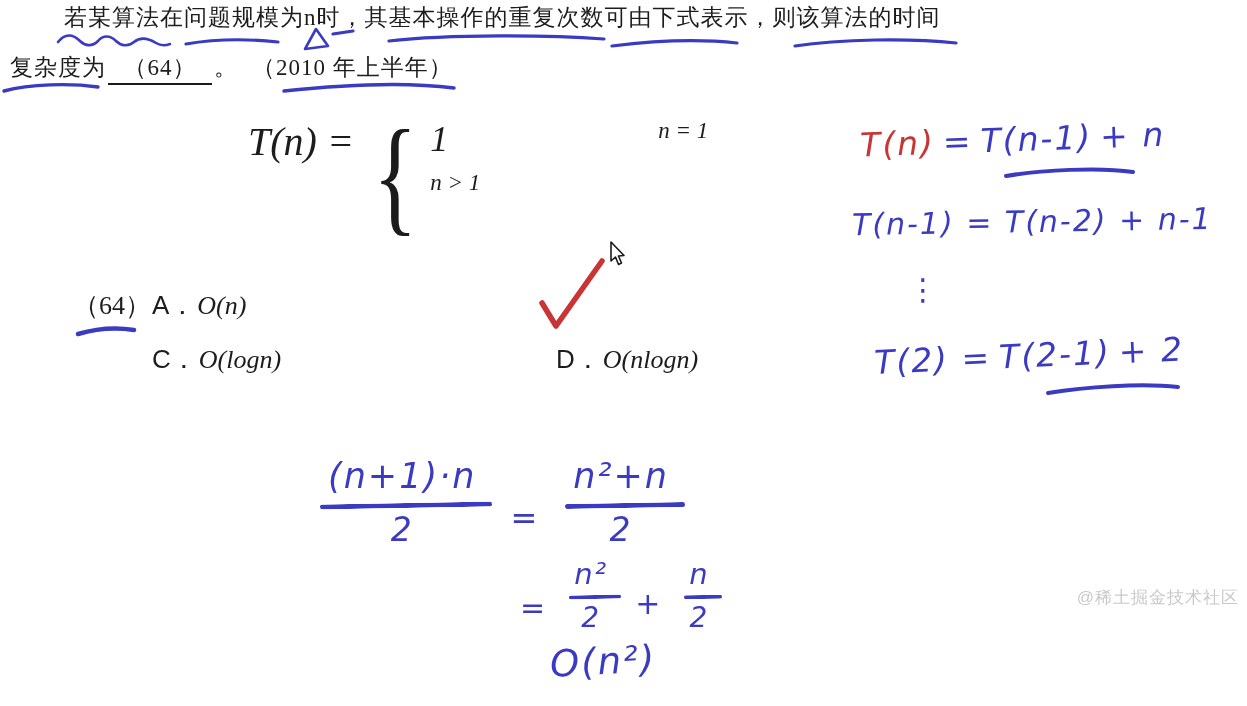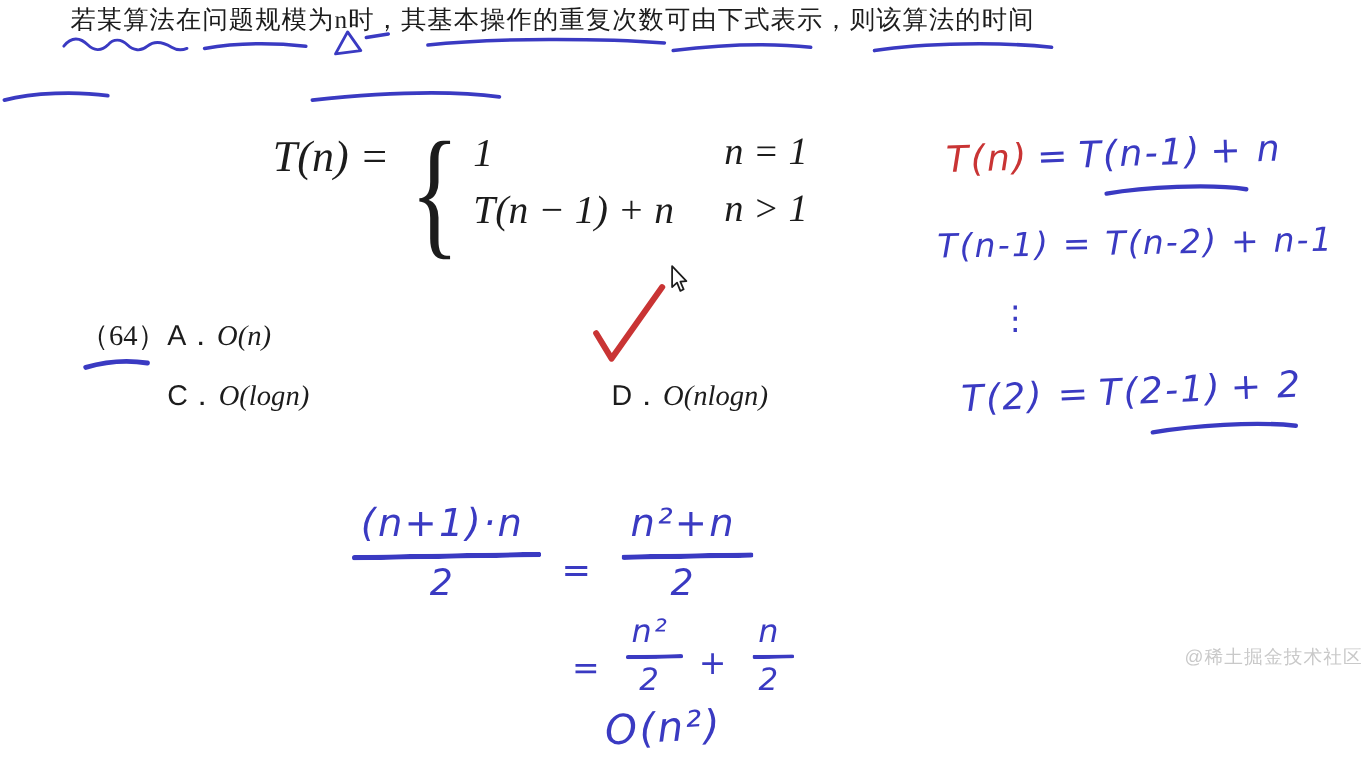--- a/index.html
+++ b/index.html
@@ -15,21 +15,21 @@
          border-bottom:2.5px solid #1a1a1a;margin:0 2px;padding:0 4px;}
   .src{margin-left:14px;}
 
   
   .formula{left:248px;top:118px;display:flex;align-items:flex-start;height:128px;}
   .f-lhs{font-size:40px;font-style:italic;margin-right:10px;}
   .f-brace{font-size:130px;line-height:1;font-weight:400;transform:scaleX(.72);margin-top:-8px;}
   .f-cases{display:flex;flex-direction:column;gap:10px;margin-left:4px;}
   .f-row{display:flex;}
   .f-expr{width:228px;font-size:36px;font-style:italic;}
-  .f-cond{font-size:35px;font-style:italic;}
+  .f-cond{font-size:23px;font-style:italic;}
 
   
   .opt{font-size:26px;}
   .opt .k{font-family:"Liberation Sans",sans-serif;}
   .opt .v{font-style:italic;margin-left:2px;}
   .o-num{left:73px;top:288px;}
   .o-a{left:152px;top:288px;}
   .o-b{left:556px;top:288px;}
   .o-c{left:152px;top:342px;}
   .o-d{left:556px;top:342px;}
@@ -69,31 +69,31 @@
   .ink path,.ink polyline{fill:none;stroke-linecap:round;stroke-linejoin:round;}
   .s-blue{stroke:var(--ink-blue,#3a3ac2);}
   .s-red{stroke:var(--ink-red,#c93434);}
 </style>
 </head>
 <body>
 
 <div class="canvas">
 
   <div class="abs q1">若某算法在问题规模为n时，其基本操作的重复次数可由下式表示，则该算法的时间</div>
+  <div class="abs q2"><span>复杂度为</span><span class="blank">（64）</span><span>。</span><span class="src">（2010 年上半年）</span></div>
 
   <div class="abs formula">
     <span class="f-lhs">T(n) =</span>
     <span class="f-brace">{</span>
     <div class="f-cases">
       <div class="f-row">
         <span class="f-expr">1</span>
         <span class="f-cond">n = 1</span>
       </div>
       <div class="f-row">
-        <span class="f-expr">T(n − 1) + n</span>
         <span class="f-cond">n &gt; 1</span>
       </div>
     </div>
   </div>
 
   <div class="abs opt o-num">（64）</div>
   <div class="abs opt o-a"><span class="k">A．</span><span class="v">O(n)</span></div>
   <div class="abs opt o-d"><span class="k">D．</span><span class="v">O(nlogn)</span></div>
   <div class="abs opt o-c"><span class="k">C．</span><span class="v">O(logn)</span></div>
 

